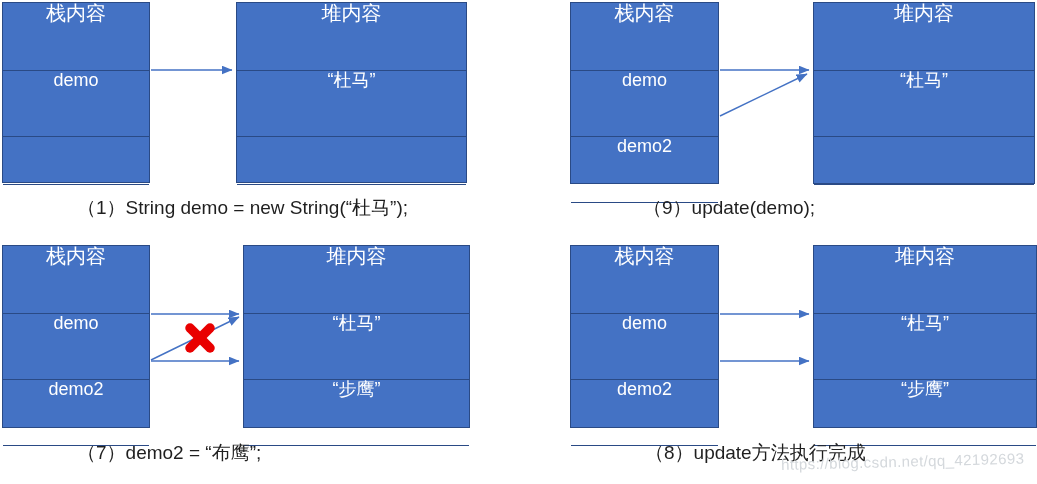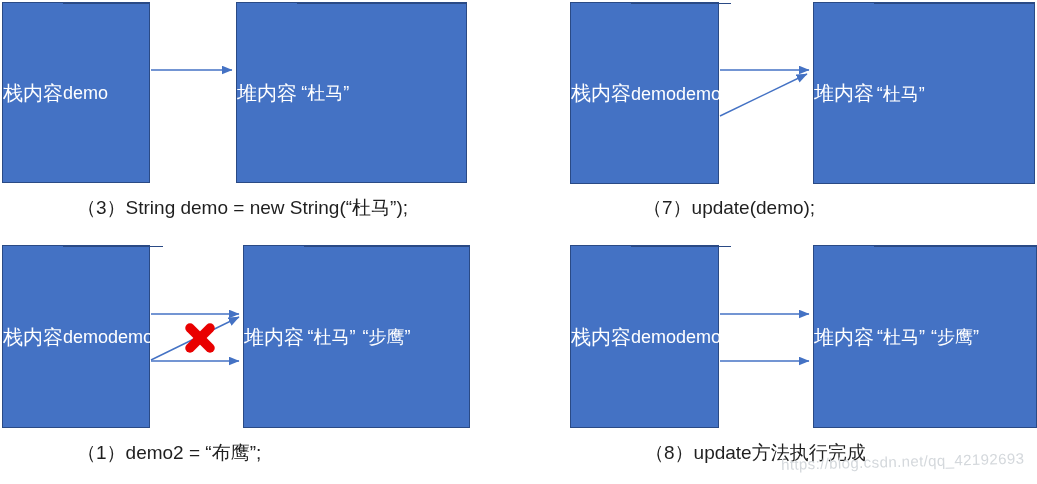--- a/index.html
+++ b/index.html
@@ -10,23 +10,24 @@
     --cross:#E90000;
     --caption-text:#1F1F1F;
     --watermark-text:#D4D8DC;
   }
   html,body{margin:0;padding:0;background:#ffffff;}
   #canvas{
     position:relative;width:1037px;height:484px;background:#ffffff;overflow:hidden;
     font-family:"Liberation Sans","DejaVu Sans",sans-serif;
   }
   .tbl{
-    position:absolute;display:flex;flex-direction:row;
+    position:absolute;display:flex;flex-direction:column;
     background:var(--table-fill);border:1.5px solid var(--table-border);
     box-sizing:border-box;
+    gap:47px;
   }
   .cell{
     flex:1;display:flex;align-items:center;justify-content:center;
     color:var(--cell-text);font-size:18px;line-height:1;white-space:nowrap;
   }
   .cell + .cell{border-top:1.5px solid var(--table-border);}
   .cell.head{font-size:20px;}
   .caption{
     position:absolute;font-size:19px;color:var(--caption-text);
     white-space:nowrap;line-height:23px;
@@ -51,49 +52,49 @@
     <div class="cell">demo</div>
     <div class="cell"></div>
     <div class="cell"></div>
   </div>
   <div class="tbl" style="left:236px;top:2px;width:231px;height:181px">
     <div class="cell head">堆内容</div>
     <div class="cell">“杜马”</div>
     <div class="cell"></div>
     <div class="cell"></div>
   </div>
-  <div class="caption" style="left:77px;top:196px">（3）String demo = new String(“杜马”);</div>
+  <div class="caption" style="left:77px;top:196px">（1）String demo = new String(“杜马”);</div>
 
   <div class="tbl" style="left:570px;top:2px;width:149px;height:182px">
     <div class="cell head">栈内容</div>
     <div class="cell">demo</div>
     <div class="cell">demo2</div>
     <div class="cell"></div>
   </div>
   <div class="tbl" style="left:813px;top:2px;width:222px;height:182px">
     <div class="cell head">堆内容</div>
     <div class="cell">“杜马”</div>
     <div class="cell"></div>
     <div class="cell"></div>
   </div>
-  <div class="caption" style="left:643px;top:196px">（7）update(demo);</div>
+  <div class="caption" style="left:643px;top:196px">（9）update(demo);</div>
 
   <div class="tbl" style="left:2px;top:245px;width:148px;height:183px">
     <div class="cell head">栈内容</div>
     <div class="cell">demo</div>
     <div class="cell">demo2</div>
     <div class="cell"></div>
   </div>
   <div class="tbl" style="left:243px;top:245px;width:227px;height:183px">
     <div class="cell head">堆内容</div>
     <div class="cell">“杜马”</div>
     <div class="cell">“步鹰”</div>
     <div class="cell"></div>
   </div>
-  <div class="caption" style="left:77px;top:441px">（1）demo2 = “布鹰”;</div>
+  <div class="caption" style="left:77px;top:441px">（7）demo2 = “布鹰”;</div>
 
   <div class="tbl" style="left:570px;top:245px;width:149px;height:183px">
     <div class="cell head">栈内容</div>
     <div class="cell">demo</div>
     <div class="cell">demo2</div>
     <div class="cell"></div>
   </div>
   <div class="tbl" style="left:813px;top:245px;width:224px;height:183px">
     <div class="cell head">堆内容</div>
     <div class="cell">“杜马”</div>

